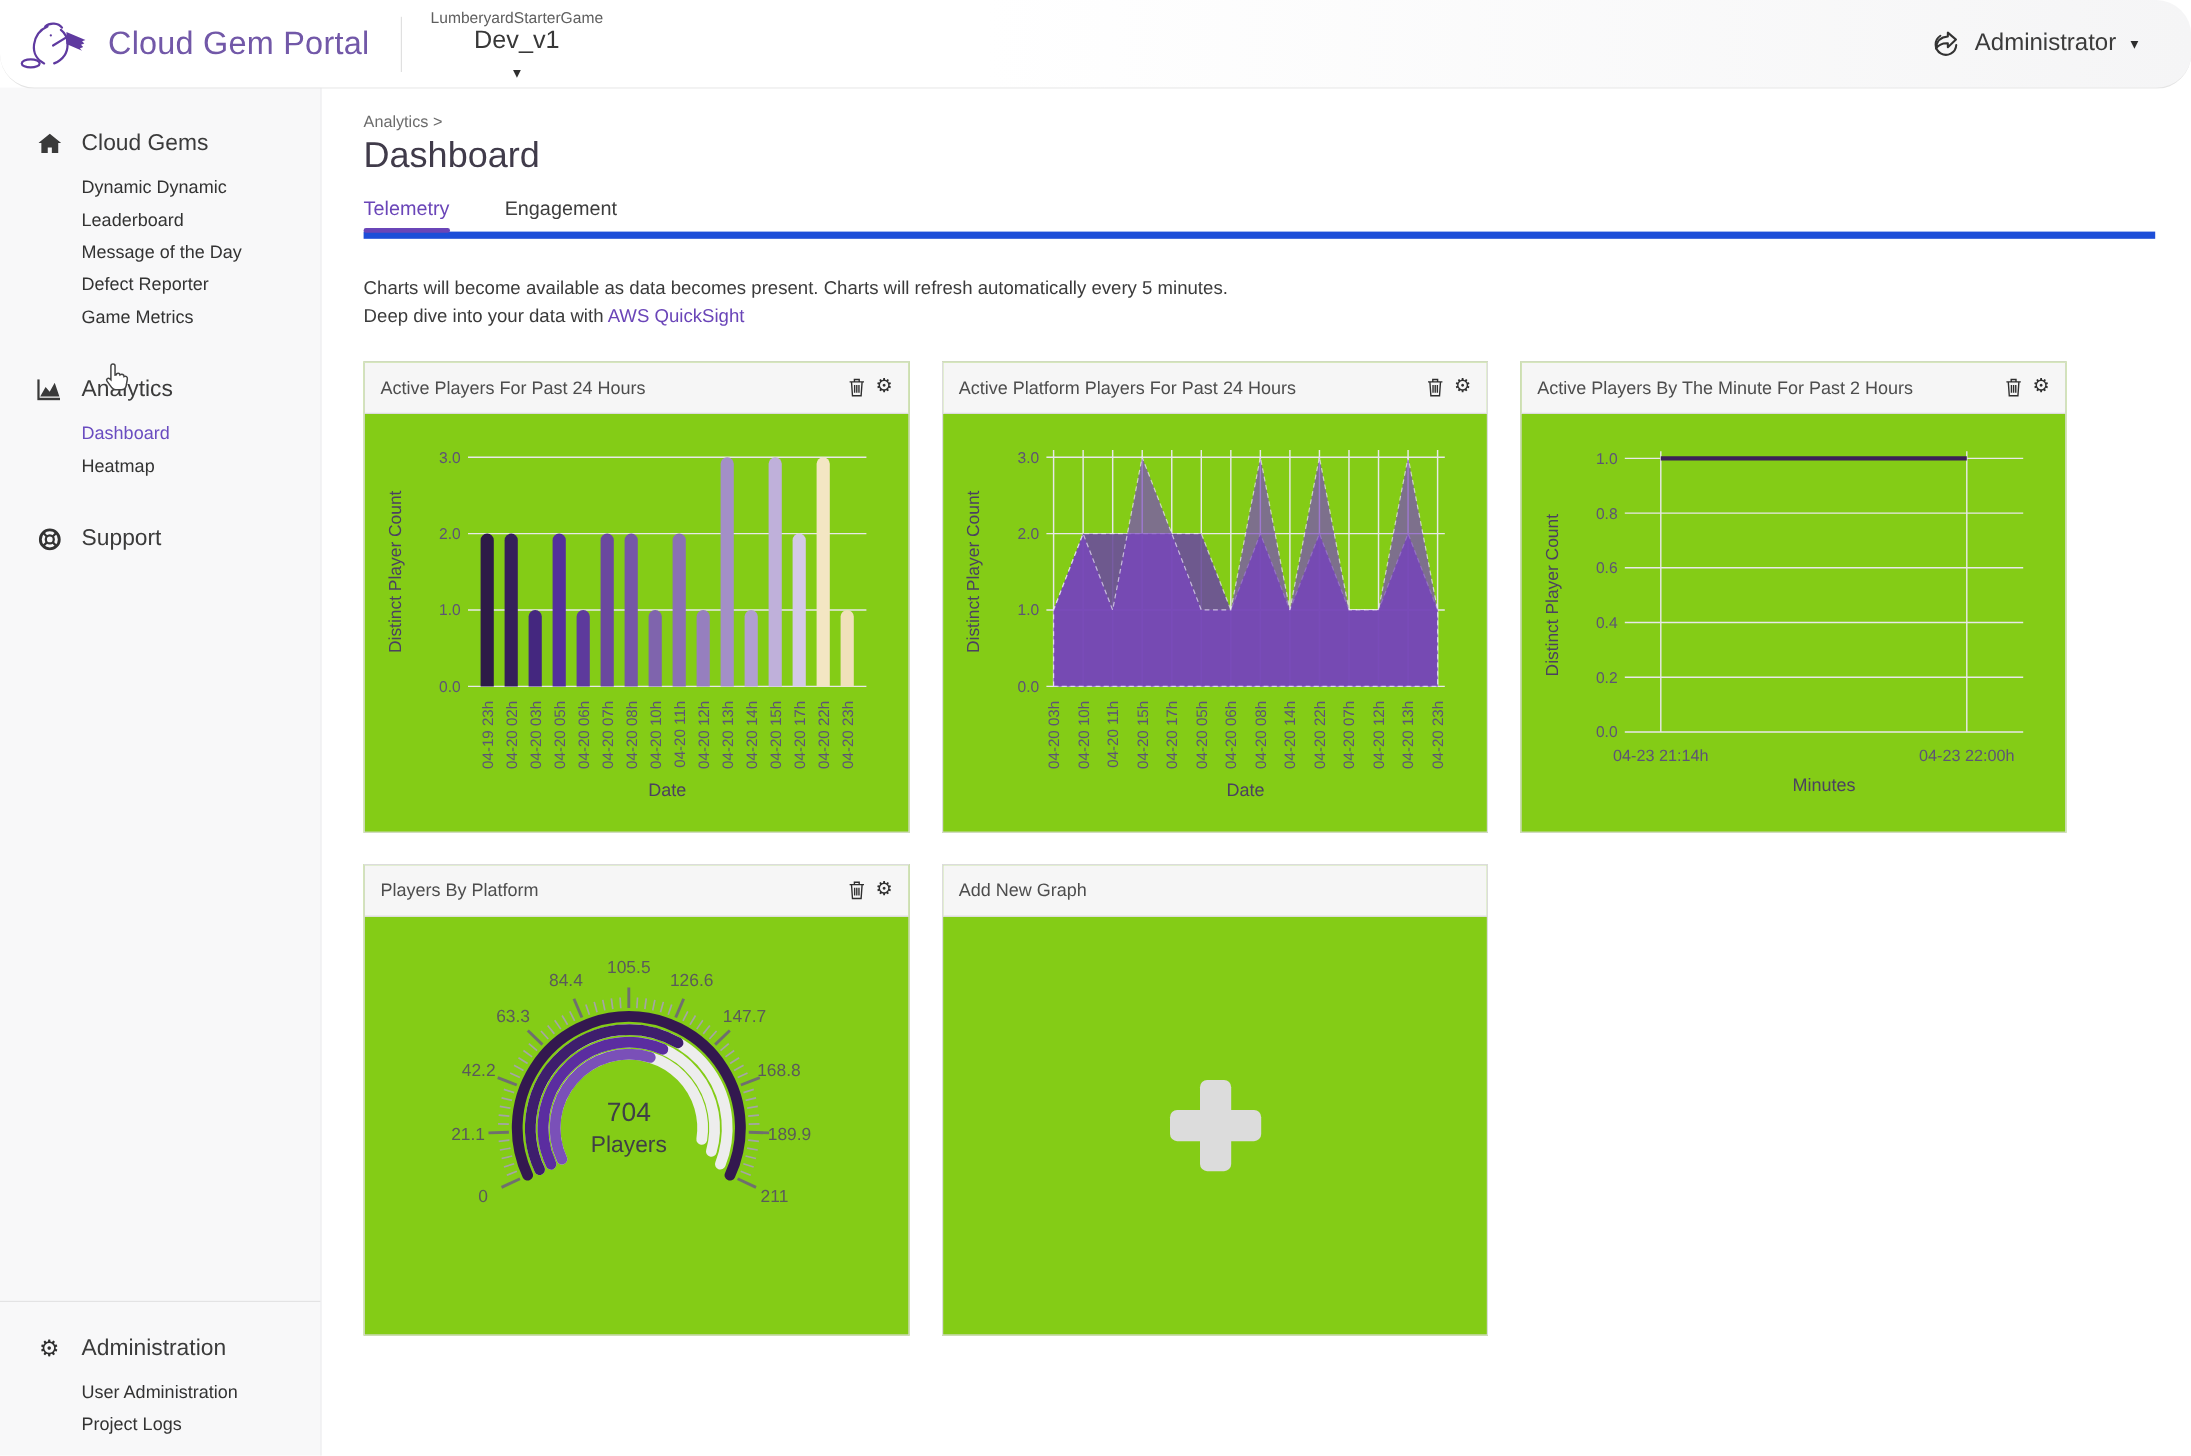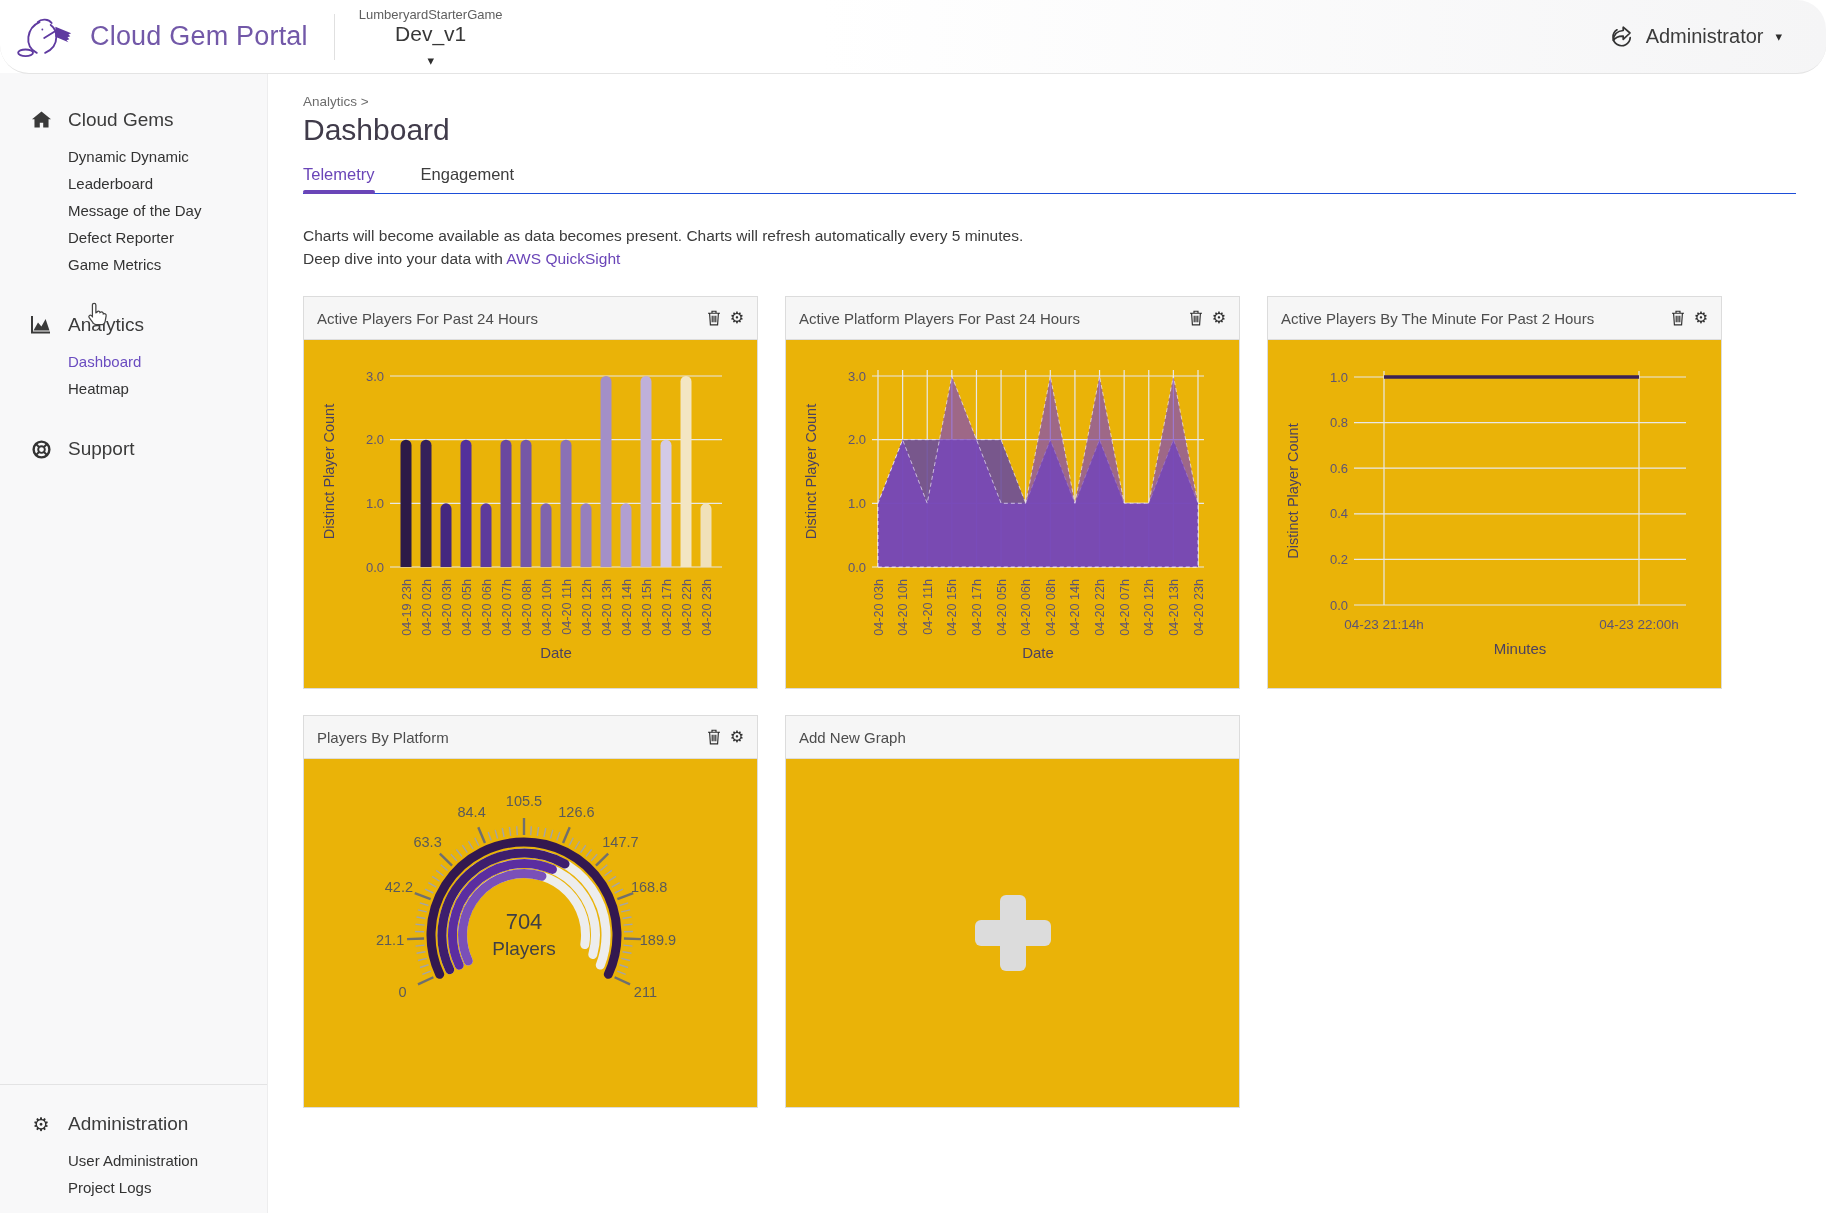--- a/index.html
+++ b/index.html
@@ -37,29 +37,29 @@
   .side-items{margin:6px 0 0 0;}
   .side-item{font-size:15px;color:#333;padding:5px 0 5px 68px;cursor:pointer;}
   .side-item.active{color:#6a4cc0;}
   .side-bottom{position:absolute;left:0;right:0;bottom:0;border-top:1px solid #e3e3e4;padding:22px 0 12px;}
   .side-bottom .side-section{margin-top:0;}
   .gear-glyph{font-size:19px;color:#2f2f2f;line-height:1;}
   
   .main{margin-left:267px;padding:0 30px 0 36px;position:relative;z-index:0;}
   .breadcrumb{margin-top:20px;font-size:13.5px;color:#6c6c6c;cursor:pointer;width:max-content;}
   .page-title{font-size:30px;font-weight:300;color:#403b4a;margin:4px 0 0;}
-  .tabs-row{display:flex;gap:46px;margin-top:18px;border-bottom:1px solid #1d4ed8;}
+  .tabs-row{display:flex;gap:46px;margin-top:18px;border-bottom:6px solid #1d4ed8;}
   .tab{font-size:16.5px;color:#3d3d3d;padding-bottom:9px;cursor:pointer;position:relative;}
   .tab.active{color:#6a45b8;}
   .tab.active:after{content:"";position:absolute;left:0;right:0;bottom:-1px;height:4px;background:#6a45b8;border-radius:2px;}
   .notice{margin-top:30px;font-size:15.5px;color:#3b3b3b;line-height:23px;}
   .link{color:#6a45b8;cursor:pointer;}
   
   .cards-grid{margin-top:26px;display:grid;grid-template-columns:repeat(3,455px);gap:26px 27px;}
-  .card{border:1px solid #dcdcdc;background:#eab308;height:393px;box-sizing:border-box;}
+  .card{border:1px solid #dcdcdc;background:#84cc16;height:393px;box-sizing:border-box;}
   .card-header{height:43px;background:#f6f6f6;border-bottom:1px solid #dddddd;
     display:flex;align-items:center;padding:0 13px;box-sizing:border-box;}
   .card-title{font-size:15px;color:#4d4d4d;}
   .card-actions{margin-left:auto;display:flex;align-items:center;gap:9px;}
   .card-actions .gear-glyph{font-size:16px;cursor:pointer;}
   .card-actions svg{cursor:pointer;display:block;}
   .card-body{height:348px;position:relative;}
   .add-body{display:flex;align-items:center;justify-content:center;height:348px;cursor:pointer;}
   .plus{position:relative;width:76px;height:76px;}
   .plus:before,.plus:after{content:"";position:absolute;background:#dcdcdc;border-radius:6px;}

